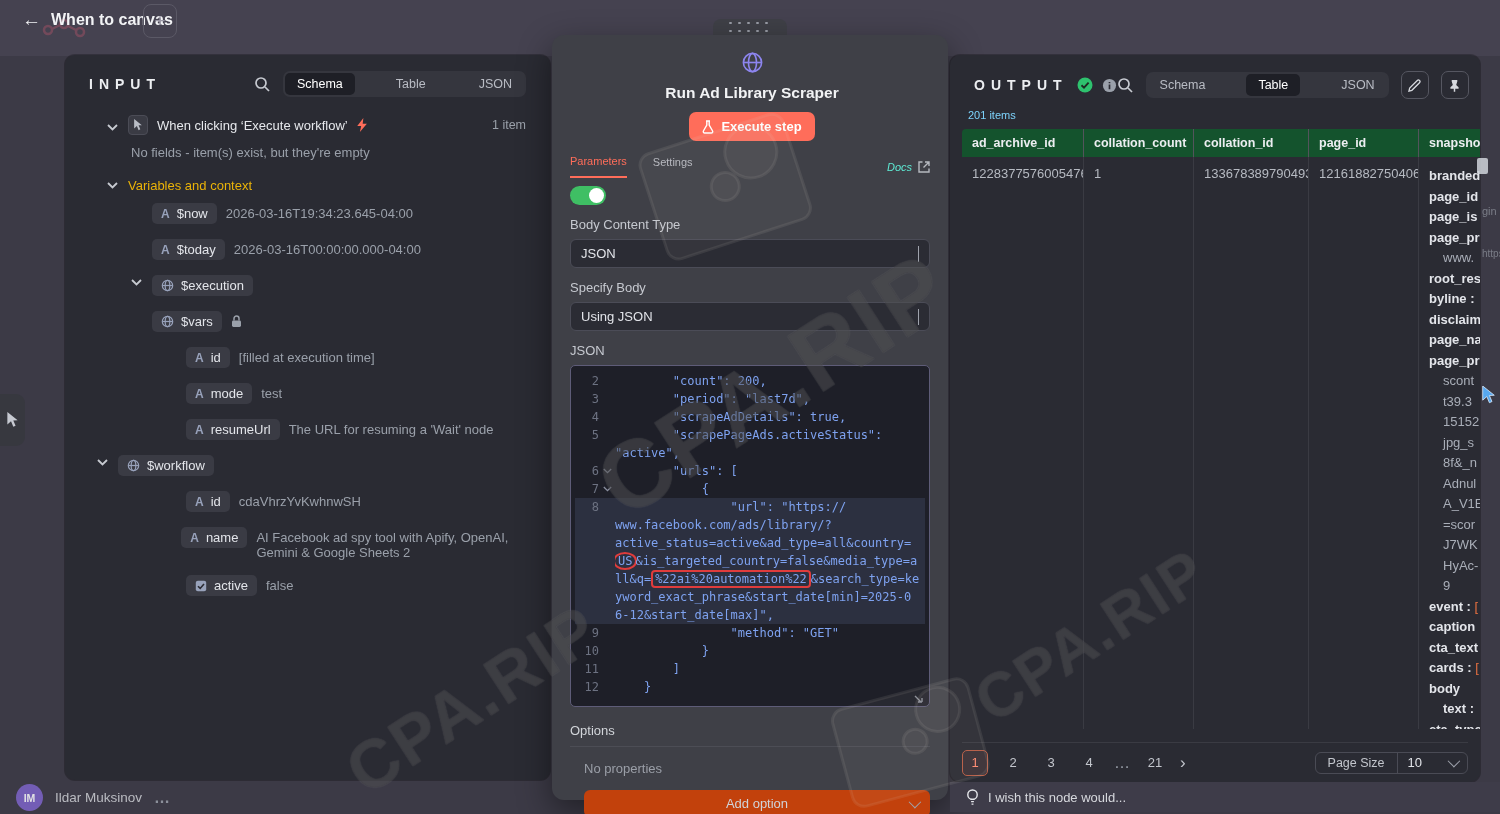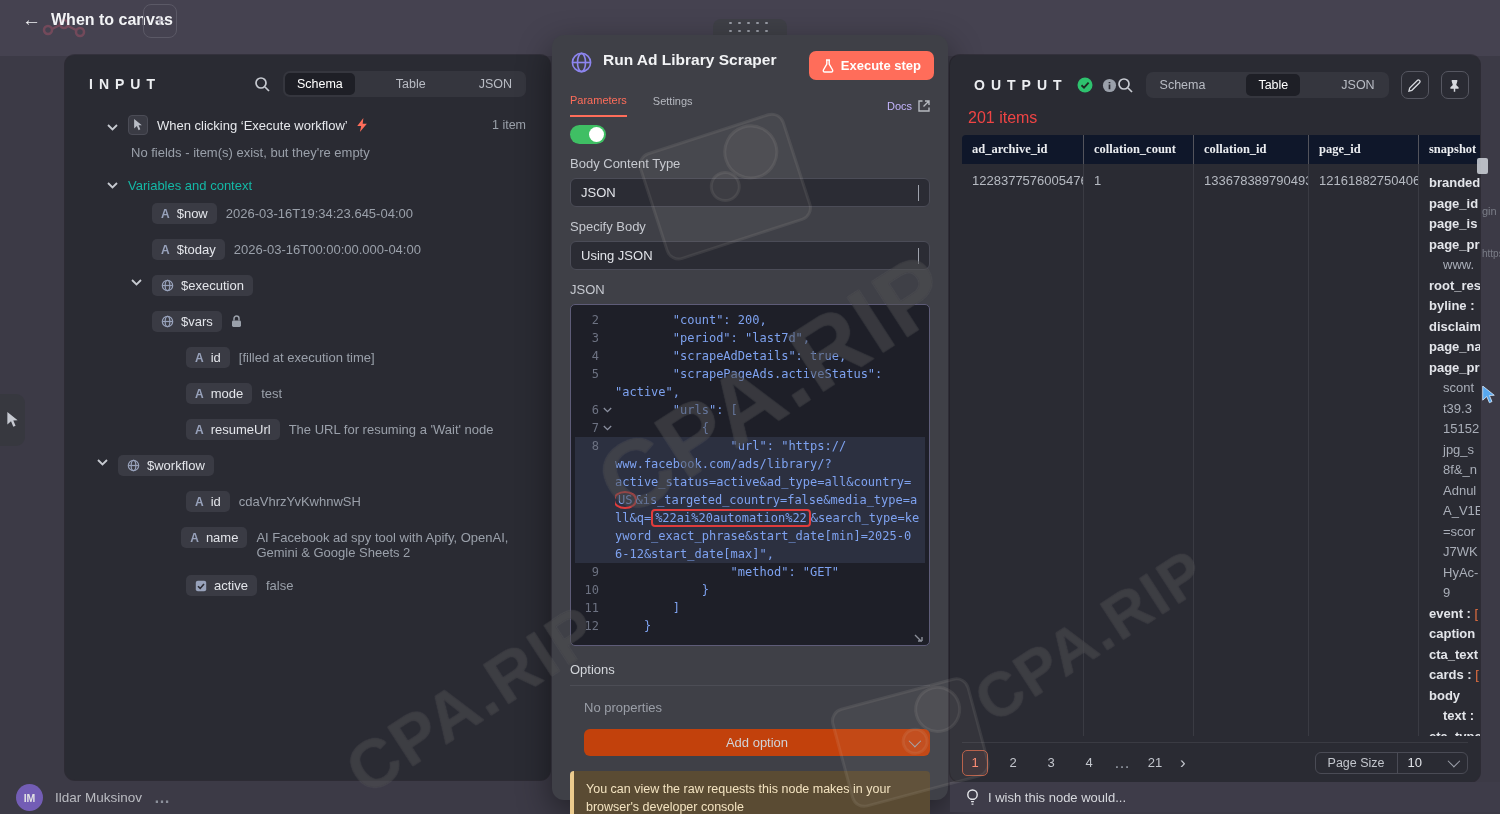--- a/index.html
+++ b/index.html
@@ -29,45 +29,45 @@
   .seg-tab { padding:4px 12px; border-radius:5px; font-size:12.5px; color:#b9bcc4; cursor:pointer; white-space:nowrap; }
   .seg-tab.active { background:#1e1f26; color:#ffffff; }
   .icon-btn { width:28px; height:28px; border:1px solid #565761; border-radius:7px; display:flex; align-items:center; justify-content:center; cursor:pointer; }
   
   .trigger-row { display:flex; align-items:center; gap:9px; padding:8px 24px 2px 40px; font-size:13px; }
   .trigger-label { color:#e6e8ec; }
   .trigger-count { margin-left:auto; color:#9aa0aa; font-size:12.5px; }
   .tiny-iconbox { width:20px; height:20px; background:#3a3b44; border:1px solid #4b4c56; border-radius:4px;
      display:flex; align-items:center; justify-content:center; }
   .note { padding:8px 24px 4px 66px; font-size:13px; color:#9aa0aa; }
-  .var-head { display:flex; gap:9px; padding:14px 24px 2px 40px; font-size:13px; color:#14b8a6; }
+  .var-head { display:flex; gap:9px; padding:14px 24px 2px 40px; font-size:13px; color:#eab308; }
   .tree-row { display:flex; align-items:flex-start; gap:9px; padding:8px 24px 7px 0; font-size:13px; }
   .pill { display:inline-flex; align-items:center; gap:7px; background:#3a3b44; border-radius:5px; padding:3px 9px; color:#e3e5ea; }
   .pill .tkey { color:#e3e5ea; }
   .a-glyph { color:#98a2bb; font-size:12px; font-weight:bold; }
   .tree-val { color:#9aa0aa; padding-top:3px; max-width:300px; }
   .chev-slot { width:14px; display:flex; justify-content:center; padding-top:4px; }
   
   .edge-tab { position:absolute; left:0; top:394px; width:25px; height:52px; background:#37383f;
     border-radius:0 9px 9px 0; display:flex; align-items:center; justify-content:center; }
   
   .drag-handle { position:absolute; left:713px; top:19px; width:74px; height:18px; background:#3f4047;
     border-radius:8px 8px 0 0; display:flex; align-items:center; justify-content:center; }
   .dots { display:grid; grid-template-columns:repeat(5,6px); grid-template-rows:repeat(2,5px); }
   .dots i { width:2.5px; height:2.5px; border-radius:50%; background:#9a9da6; }
   .modal { position:absolute; left:552px; top:35px; width:396px; bottom:14px; background:#3f4047;
     border-radius:12px; box-shadow:0 12px 34px rgba(0,0,0,.45); }
-  .modal-head { display:flex; align-items:flex-start; padding:16px 14px 0 18px; gap:10px; }
+  .modal-head { display:flex; align-items:center; padding:16px 14px 0 18px; gap:10px;flex-direction:column; }
   .modal-title { font-size:15.5px; font-weight:bold; color:#f2f3f5; flex:1; }
   .exec-btn { display:flex; align-items:center; gap:7px; background:#ff6d5a; color:#fff; font-size:13px;
     font-weight:bold; padding:7px 13px; border-radius:7px; cursor:pointer; white-space:nowrap; }
   .modal-tabs { display:flex; align-items:center; gap:26px; padding:14px 18px 0 18px; font-size:11px; }
   .mtab { padding-bottom:9px; color:#b6b9c0; cursor:pointer; }
   .mtab.active { color:#ff6d5a; border-bottom:2px solid #ff6d5a; }
-  .docs-link { margin-left:auto; color:#c4b5fd; display:flex; gap:6px; align-items:center; cursor:pointer; }
+  .docs-link { margin-left:auto; color:#5eead4; display:flex; gap:6px; align-items:center; cursor:pointer;font-style:italic; }
   .modal-body { padding:6px 18px 0 18px; }
   .toggle { width:36px; height:19px; border-radius:10px; background:#3fbf64; position:relative; cursor:pointer; margin:2px 0 10px 0; }
   .toggle .knob { position:absolute; right:2px; top:2px; width:15px; height:15px; border-radius:50%; background:#fff; }
   .field-label { font-size:13px; color:#c6c9d0; margin:12px 0 7px 0; }
   .select { height:29px; background:#2b2c34; border:1px solid #4b4c57; border-radius:6px; display:flex;
     align-items:center; padding:0 10px; font-size:13px; color:#e2e4e9; cursor:pointer; }
   .select .cv { margin-left:auto; }
   .chevron { width:9px; height:9px; border-right:1.6px solid #9fa3ad; border-bottom:1.6px solid #9fa3ad;
     transform:rotate(45deg) translateY(-2px); }
   
@@ -85,24 +85,24 @@
   
   .opt-head { font-size:13px; color:#d2d5da; margin-top:16px; padding-bottom:8px; border-bottom:1px solid #4c4d55; }
   .no-props { font-size:13px; color:#9b9fa8; margin:14px 0 0 14px; }
   .add-option { margin:14px 0 0 14px; height:27px; background:#c2410c; border-radius:6px; display:flex;
     align-items:center; justify-content:center; position:relative; font-size:13px; color:#d0d3d9; cursor:pointer; }
   .add-option .chevron { position:absolute; right:12px; }
   .notice { margin-top:15px; background:#5a4b33; border-left:4px solid #eccb8d; border-radius:4px;
     padding:9px 12px; font-size:12.5px; line-height:1.45; color:#f3e3c0; }
   
   .out-title-wrap { display:flex; align-items:center; gap:9px; }
-  .items-count { padding:0 9px 8px 18px; font-size:16px; color:#ef4444; }
+  .items-count { padding:0 9px 8px 18px; font-size:11px; color:#7dd3fc; }
   .tbl { margin:0 0 0 12px; }
   .tbl-head, .tbl-row { display:grid; grid-template-columns:122px 110px 115px 110px 1fr; }
-  .tbl-head { background:#0f172a; border-radius:4px 0 0 0;font-family:Liberation Serif, serif; }
+  .tbl-head { background:#14532d; border-radius:4px 0 0 0; }
   .th { padding:7px 10px; font-size:12.5px; font-weight:bold; color:#eceef1; border-right:1px solid #53545c; white-space:nowrap; overflow:hidden; }
   .th:last-child { border-right:none; }
   .td { padding:9px 10px; font-size:13px; color:#b6bac2; border-right:1px solid #3a3b43; white-space:nowrap; overflow:hidden; }
   .td:last-child { border-right:none; }
   .tbl-row { height:572px; }
   .snap-line { line-height:20.5px; white-space:nowrap; }
   .snap-k { font-weight:bold; color:#e3e5ea; }
   .snap-v { color:#a9aeb8; }
   .snap-ind { padding-left:14px; }
   .snap-arr { color:#e87040; }

